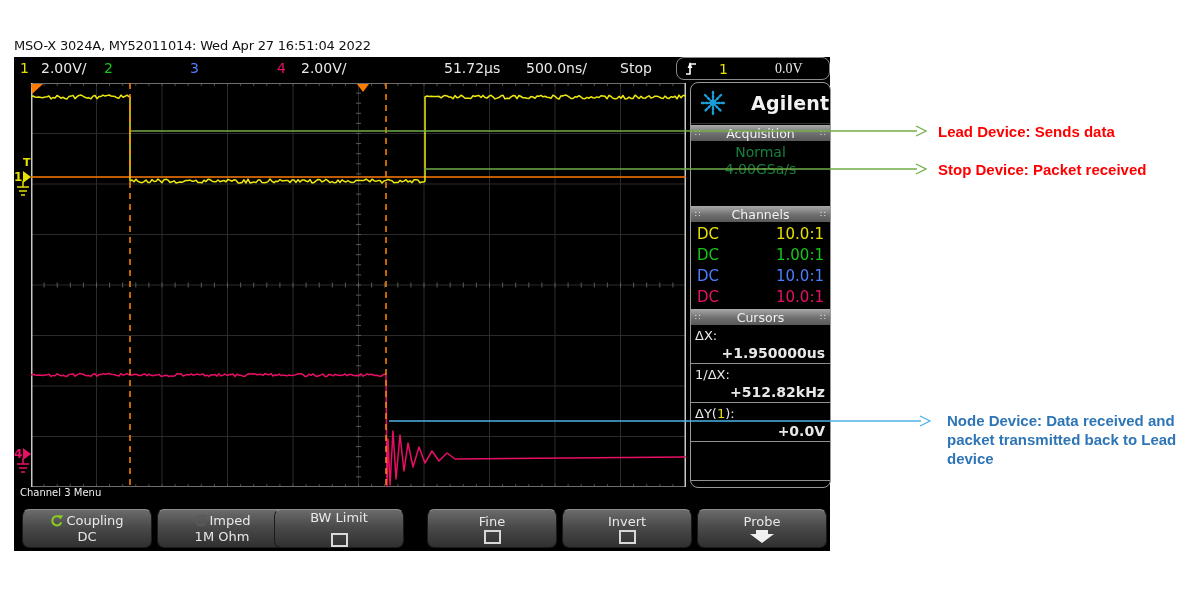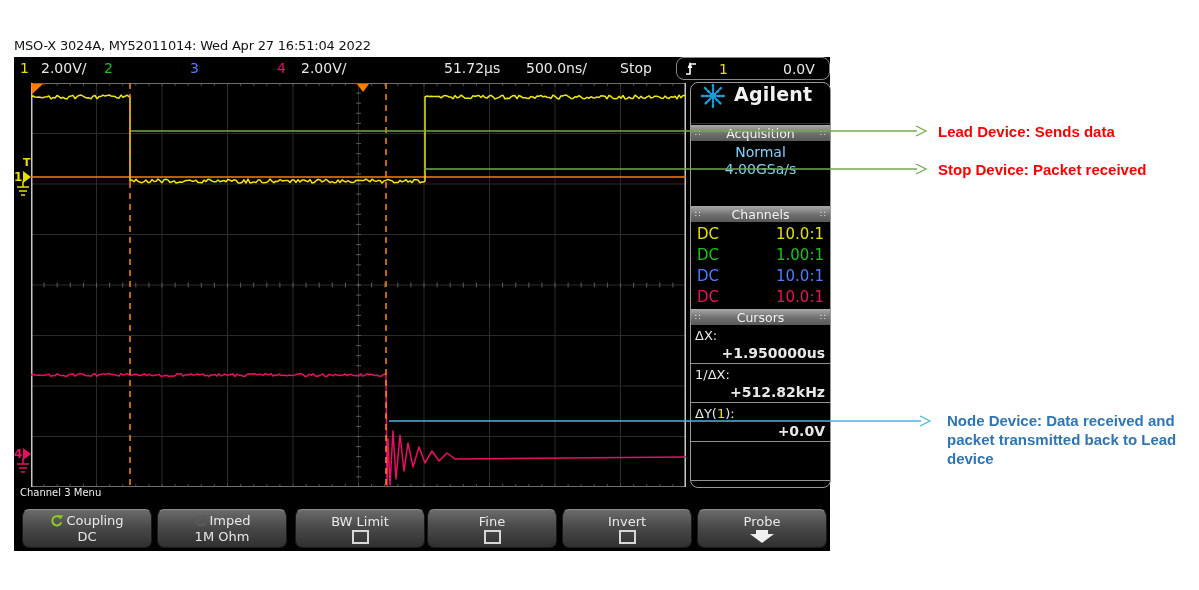--- a/index.html
+++ b/index.html
@@ -24,29 +24,29 @@
   .trig-icon{position:absolute;left:8px;top:2px;}
   
   .plot{position:absolute;left:17px;top:26px;width:655px;height:404px;}
   
   .marker{position:absolute;}
   
   .sidebar{
     position:absolute;left:676px;top:25px;width:139px;height:404px;
     border:1px solid #999;border-radius:8px;background:#000;color:#e8e8e8;
   }
-  .logo-row{height:40px;display:flex;align-items:flex-start;padding-left:9px;border-bottom:1px solid #333;}
+  .logo-row{height:40px;display:flex;align-items:center;padding-left:9px;border-bottom:1px solid #333;gap:17px;}
   .logo-row .brand{font-size:19px;font-weight:bold;color:#f2f2f2;margin-left:8px;letter-spacing:0.2px;}
   .sec-head{
     height:16px;display:flex;align-items:center;justify-content:space-between;
     background:linear-gradient(#a9a9a9,#6f6f6f 55%,#585858);
     color:#f2f2f2;font-size:12.5px;padding:0 4px;margin-top:1px;
   }
   .sec-head .grip{font-size:9px;color:#e0e0e0;line-height:10px;}
-  .acq-body{ text-align:center;font-size:14px;line-height:17px;padding-top:3px;color:#7dd3fc;}
+  .acq-body{ text-align:center;font-size:14px;line-height:17px;padding-top:3px;color:#15803d;}
   .chan-rows{padding-top:2px;}
   .ch-row{display:flex;justify-content:space-between;padding:0 6px;font-size:15px;line-height:21px;}
   .chan-gap{height:27px;}
   .cur-group{border-bottom:1px solid #909090;padding:2px 0 1px 0;}
   .cur-label{font-size:13px;padding-left:4px;line-height:17px;}
   .cur-value{font-size:14px;text-align:right;padding-right:5px;line-height:18px;font-weight:bold;}
   .cur-tail{height:38px;border-bottom:1px solid #909090;}
   
   .menu-title{position:absolute;left:6px;top:430px;font-size:10px;color:#f0f0f0;}
   .softkey{
@@ -84,21 +84,21 @@
     <span style="left:287px;">2.00V/</span>
     <span style="left:430px;">51.72µs</span>
     <span style="left:512px;">500.0ns/</span>
     <span style="left:606px;">Stop</span>
     <div class="trig-box">
       <svg class="trig-icon" width="12" height="17">
         <path d="M1,14 L5,14 L5,4 L11,4" stroke="#ffffff" stroke-width="1.6" fill="none"></path>
         <polygon points="2.6,8 5,2 7.4,8" fill="#ffffff"></polygon>
       </svg>
       <span style="left:42px;color:#e6e000;">1</span>
-      <span style="left:106px;">0.0V</span>
+      <span style="left:98px;font-family:Liberation Serif, serif;">0.0V</span>
     </div>
   </div>
 
   <div class="plot" id="plot"><svg width="655" height="404">
         <line x1="65.5" y1="0" x2="65.5" y2="404" stroke="#2b2b2b" stroke-width="1"></line>
         <line x1="131" y1="0" x2="131" y2="404" stroke="#2b2b2b" stroke-width="1"></line>
         <line x1="196.5" y1="0" x2="196.5" y2="404" stroke="#2b2b2b" stroke-width="1"></line>
         <line x1="262" y1="0" x2="262" y2="404" stroke="#2b2b2b" stroke-width="1"></line>
         <line x1="327.5" y1="0" x2="327.5" y2="404" stroke="#2b2b2b" stroke-width="1"></line>
         <line x1="393" y1="0" x2="393" y2="404" stroke="#2b2b2b" stroke-width="1"></line>
@@ -417,21 +417,21 @@
     <div class="lbl">
       <svg width="14" height="14">
         <path d="M11.3,8.2 A4.6,4.6 0 1 1 9.8,3.2" stroke="#5a5a5a" stroke-width="2" fill="none"></path>
         <polygon points="7.6,1 13.2,1.6 10.4,5.6" fill="#5a5a5a"></polygon>
       </svg>
       <span>Imped</span>
     </div>
     <div class="val">1M Ohm</div>
   </div>
 
-  <div class="softkey" style="left:281px;">
+  <div class="softkey" style="left:260px;justify-content:space-between;">
     <div class="lbl">
         <span>BW Limit</span>
       </div>
     <div class="soft-checkbox"></div>
   </div>
 
   <div class="softkey" style="left:413px;">
     <div class="lbl">
         <span>Fine</span>
       </div>

